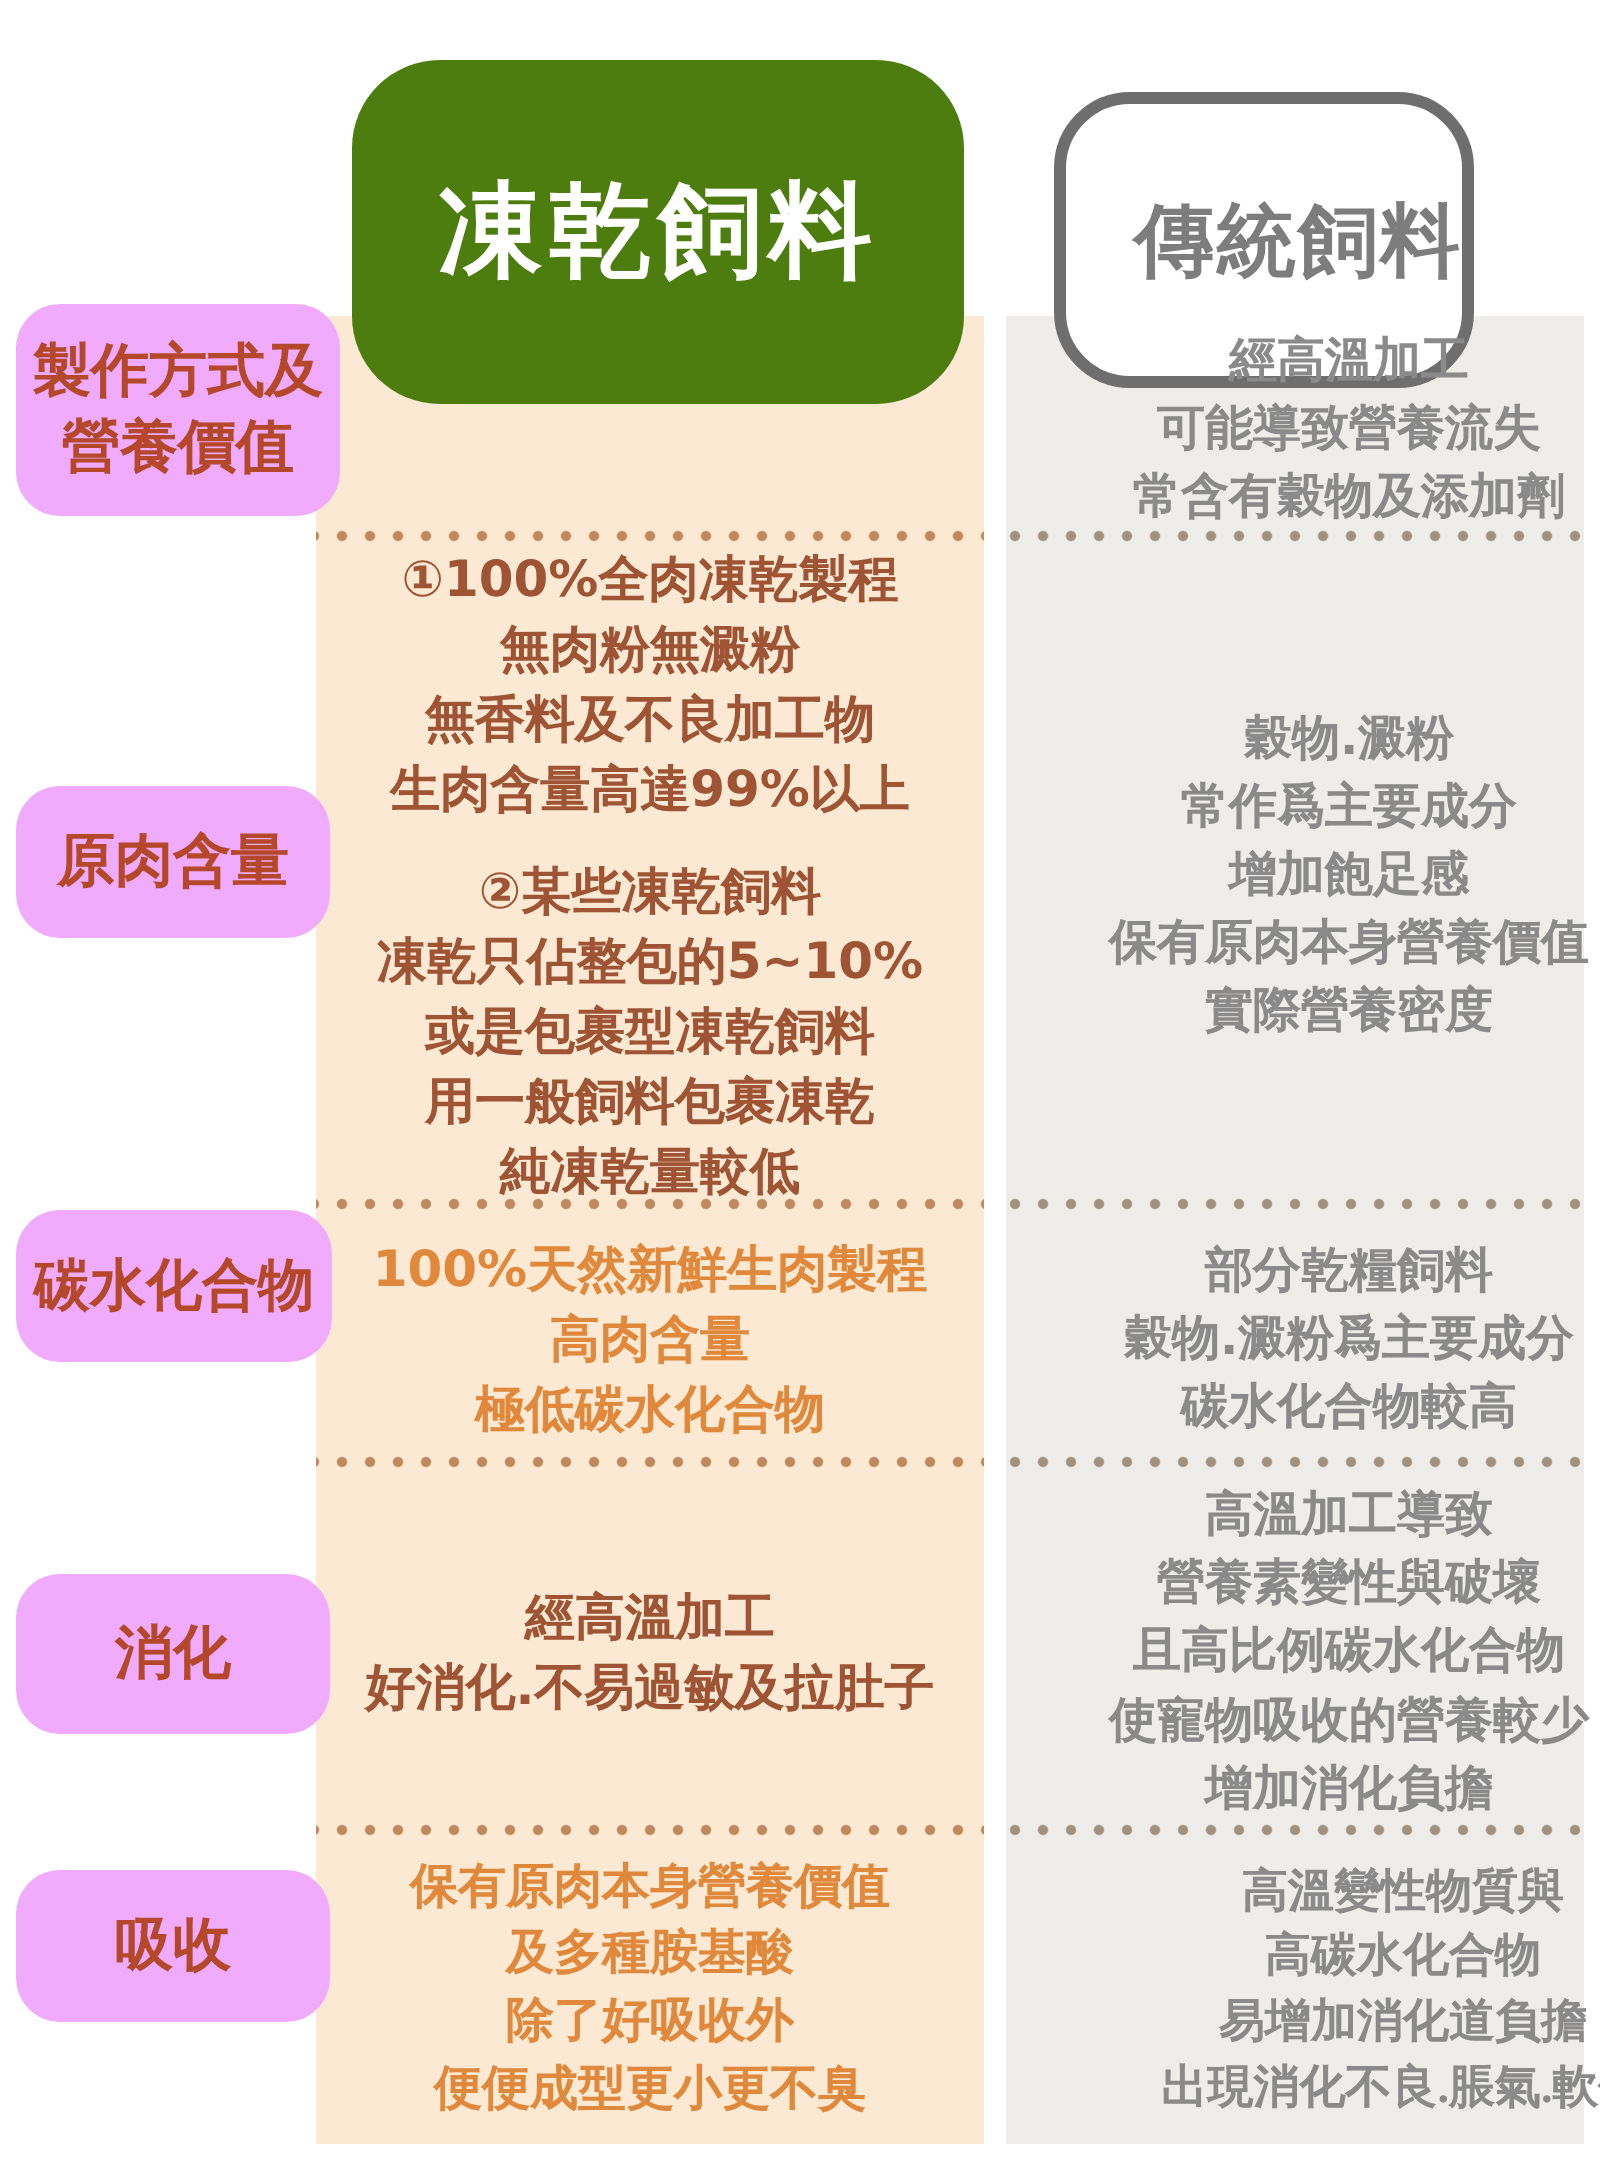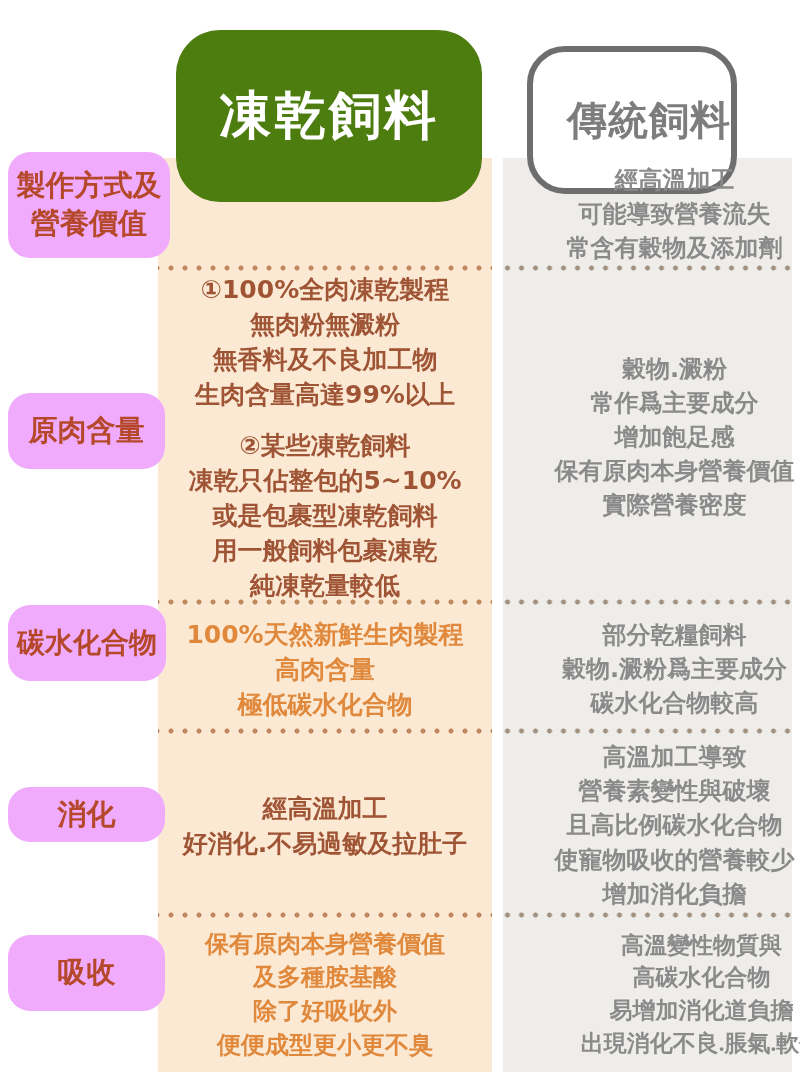--- a/index.html
+++ b/index.html
@@ -20,21 +20,21 @@
     display:flex;align-items:center;justify-content:flex-end;
     color:#7d7d7d;font-size:40px;font-weight:bold;letter-spacing:1px;}
 
   
   .badge-label{position:absolute;left:8px;background:#f0abfc;border-radius:22px;
     display:flex;align-items:center;justify-content:center;text-align:center;
     color:#b5482a;font-weight:bold;font-size:29px;line-height:1.3;white-space:pre-line;}
   .bl-1{top:152px;width:162px;height:106px;}
   .bl-2{top:393px;width:157px;height:76px;}
   .bl-3{top:605px;width:158px;height:76px;font-size:28px;}
-  .bl-4{top:787px;width:157px;height:55px;}
+  .bl-4{top:787px;width:157px;height:80px;}
   .bl-5{top:935px;width:157px;height:76px;}
 
   
   .cell{position:absolute;display:flex;flex-direction:column;align-items:center;justify-content:center;
     text-align:center;white-space:pre-line;font-weight:bold;}
   .cell.mid{left:158px;width:334px;font-size:25px;line-height:1.4;}
   .cell.right{left:530px;width:289px;color:#8a8a8a;font-size:24px;line-height:1.42;}
   .mid-orange{color:#e0893c;}
   .mid-brown{color:#9f5535;}
   .r1{top:158px;height:112px;}

